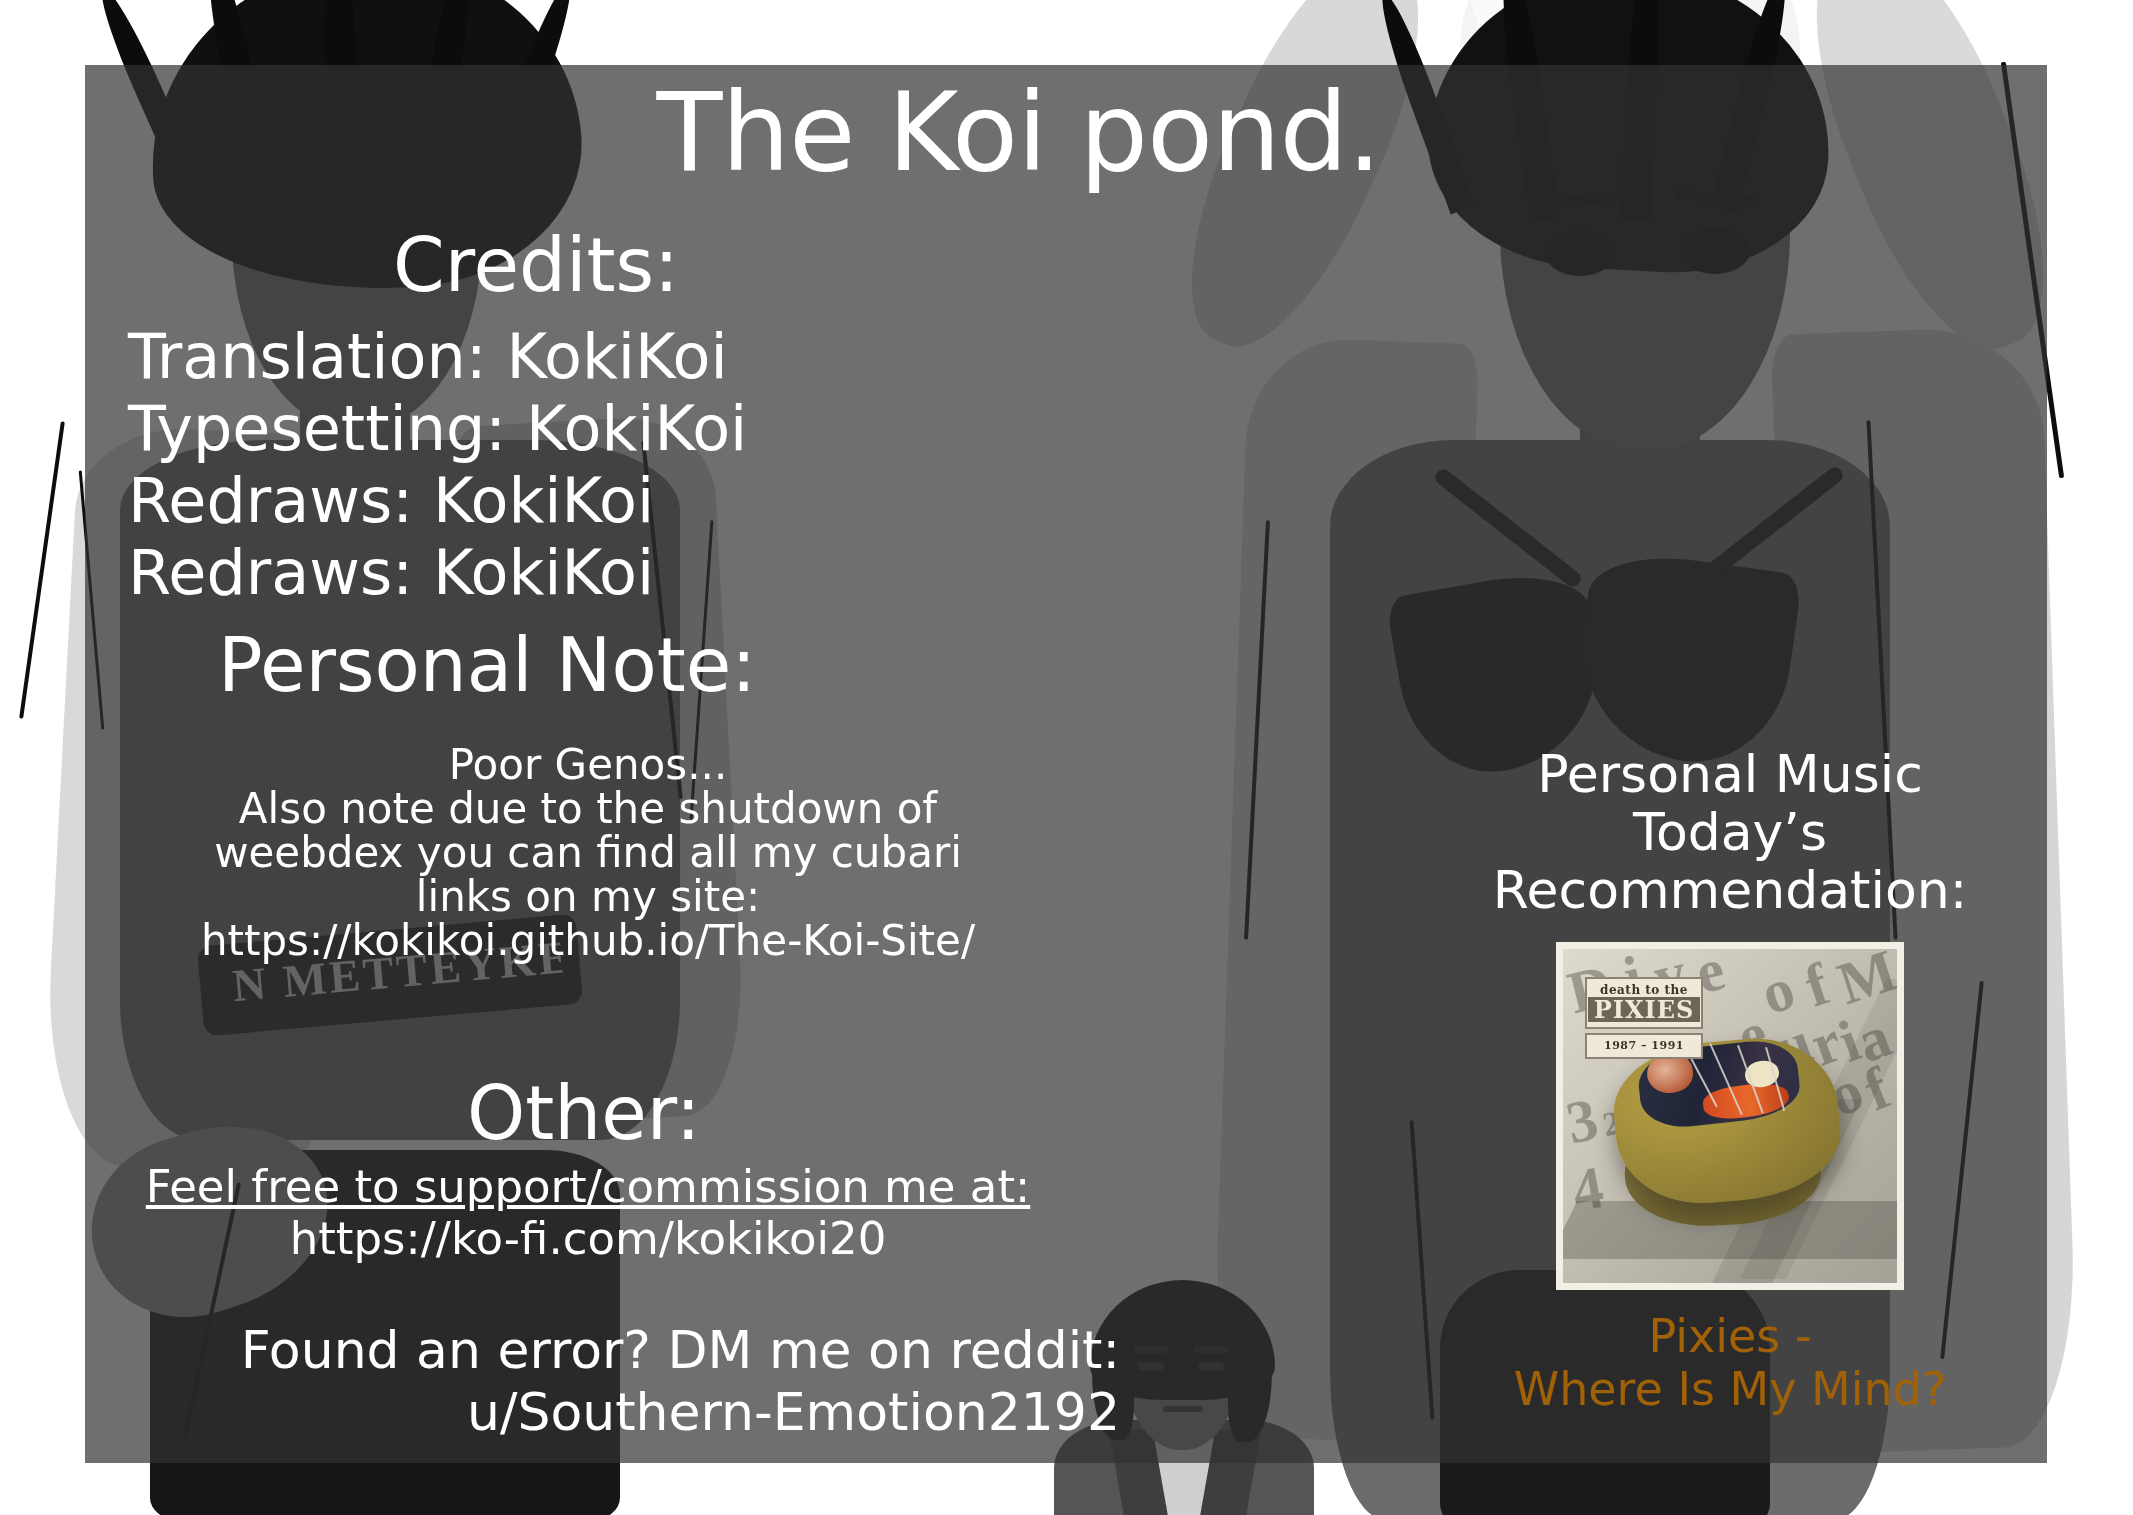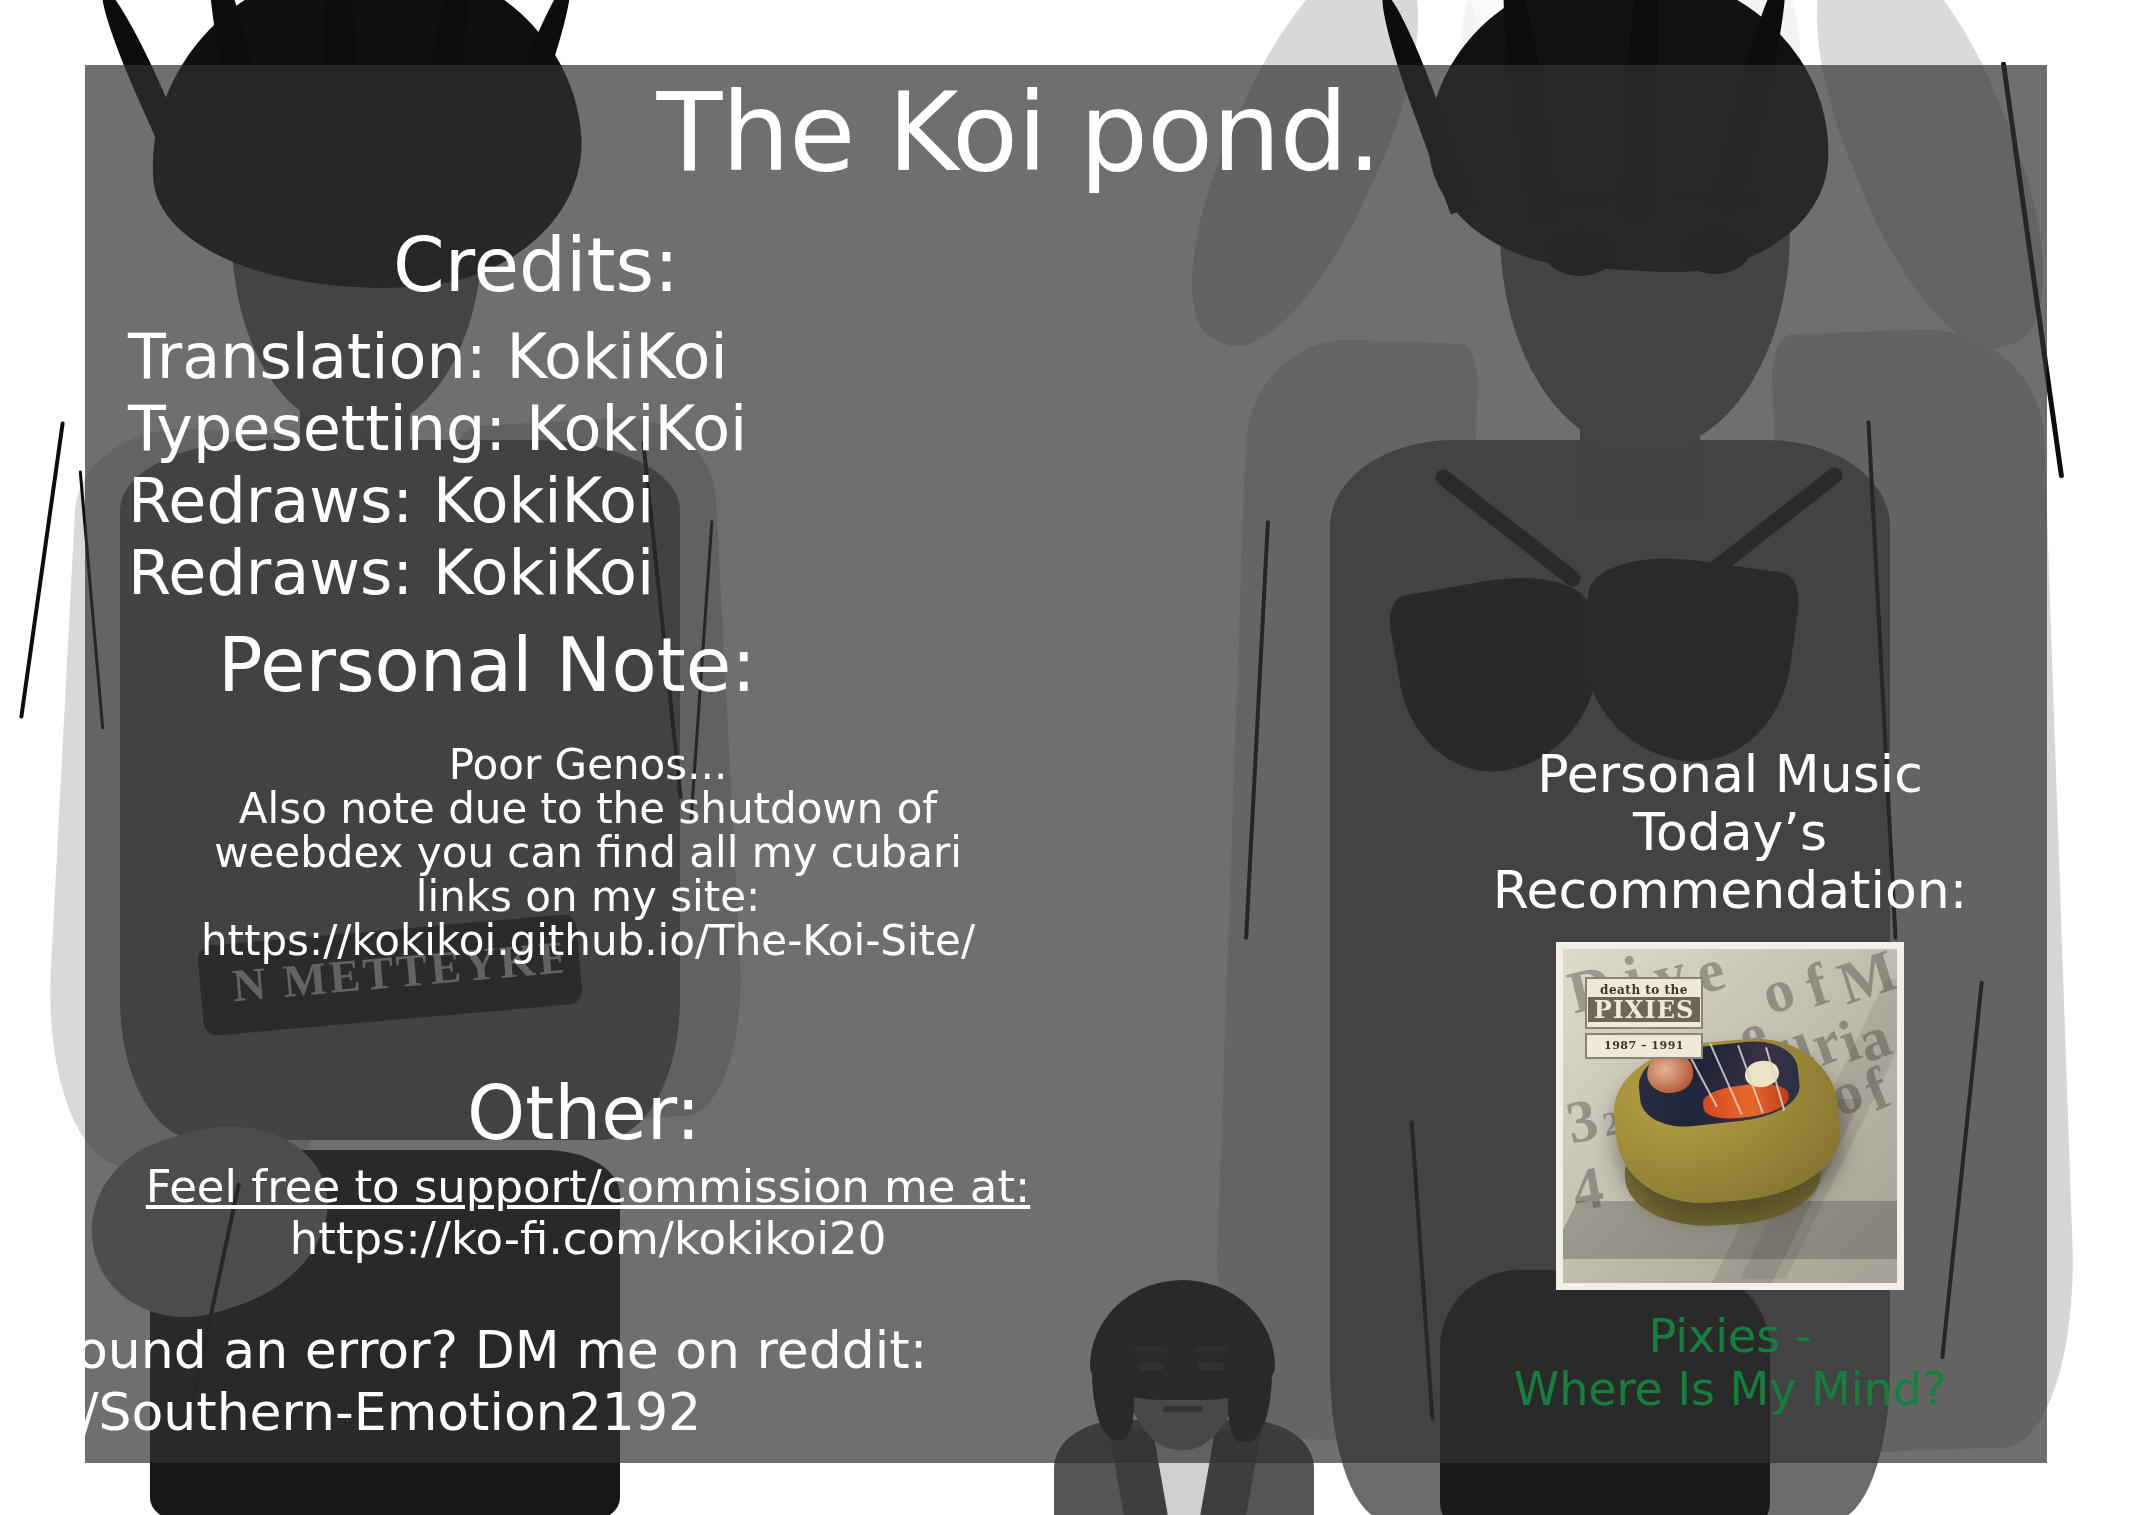--- a/index.html
+++ b/index.html
@@ -178,21 +178,21 @@
     left:467px;top:1070px;font:400 74px "DejaVu Sans", sans-serif;
   }
   .other-line{
     left:48px;width:1080px;text-align:center;
     font:400 45px "DejaVu Sans", sans-serif;
   }
   #other-0{top:1160px;text-decoration:underline;}
   #other-1{top:1212px;}
 
   .contact-line{
-    left:48px;width:1080px;text-align:left;
+    left:40px;width:1080px;text-align:right;
     font:400 52px "DejaVu Sans", sans-serif;
   }
   #contact-0{top:1320px;}
   #contact-1{top:1382px;}
 
   
   #music{
     position:absolute;left:1420px;top:745px;width:620px;text-align:center;
   }
   .music-head{
@@ -261,21 +261,21 @@
   #album-title-sub{
     position:absolute;left:22px;top:84px;width:118px;height:26px;
     background:#efe9da;border:2px solid #8c8374;box-sizing:border-box;
     display:flex;align-items:center;justify-content:center;
   }
   .album-dth{color:#3a342a;font:700 12px "DejaVu Serif", serif;letter-spacing:.5px;}
   .album-pix{color:#efe9da;font:700 24px "DejaVu Serif", serif;letter-spacing:1px;
     background:#6d6556;padding:0 6px;line-height:1.05;}
   .album-yrs{color:#3a342a;font:700 11px "DejaVu Serif", serif;letter-spacing:.5px;}
   #music-caption{
-    margin-top:20px;color:#15803d;font:400 46px "DejaVu Sans", sans-serif;line-height:1.16;
+    margin-top:20px;color:#a16207;font:400 46px "DejaVu Sans", sans-serif;line-height:1.16;
   }
 </style>
 </head>
 <body>
 
 <div id="art">
 
   <div class="l-shirt"></div>
   <div class="l-shirt2"></div>
   <div class="l-torso"></div>

